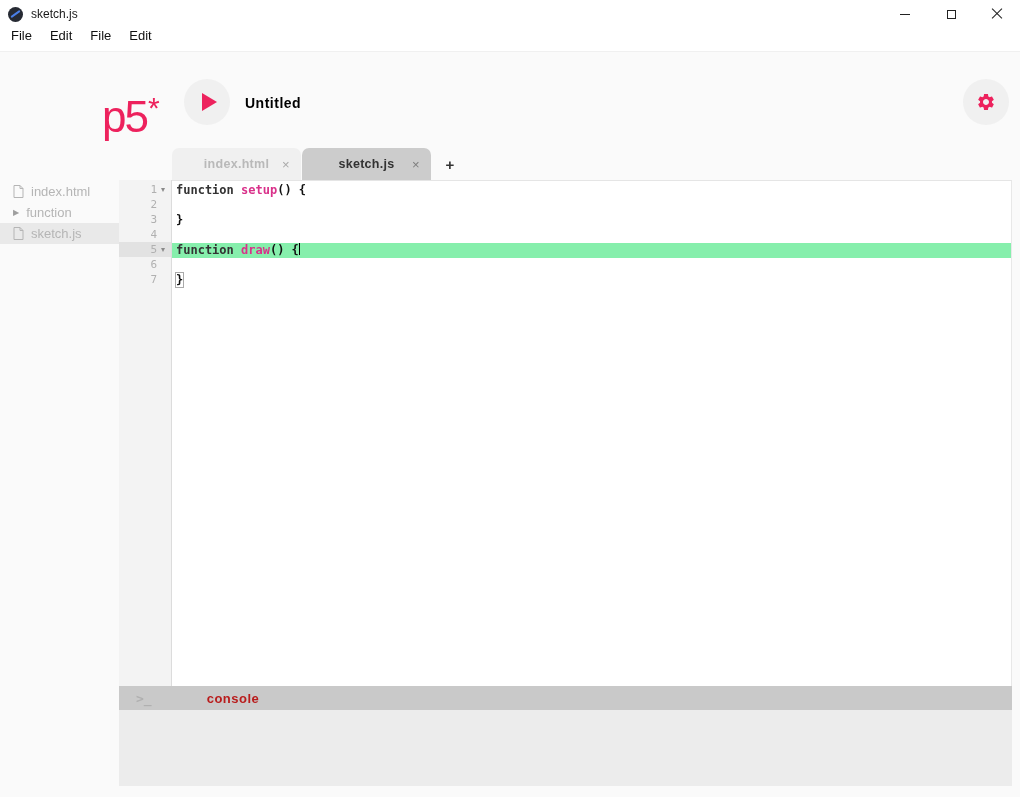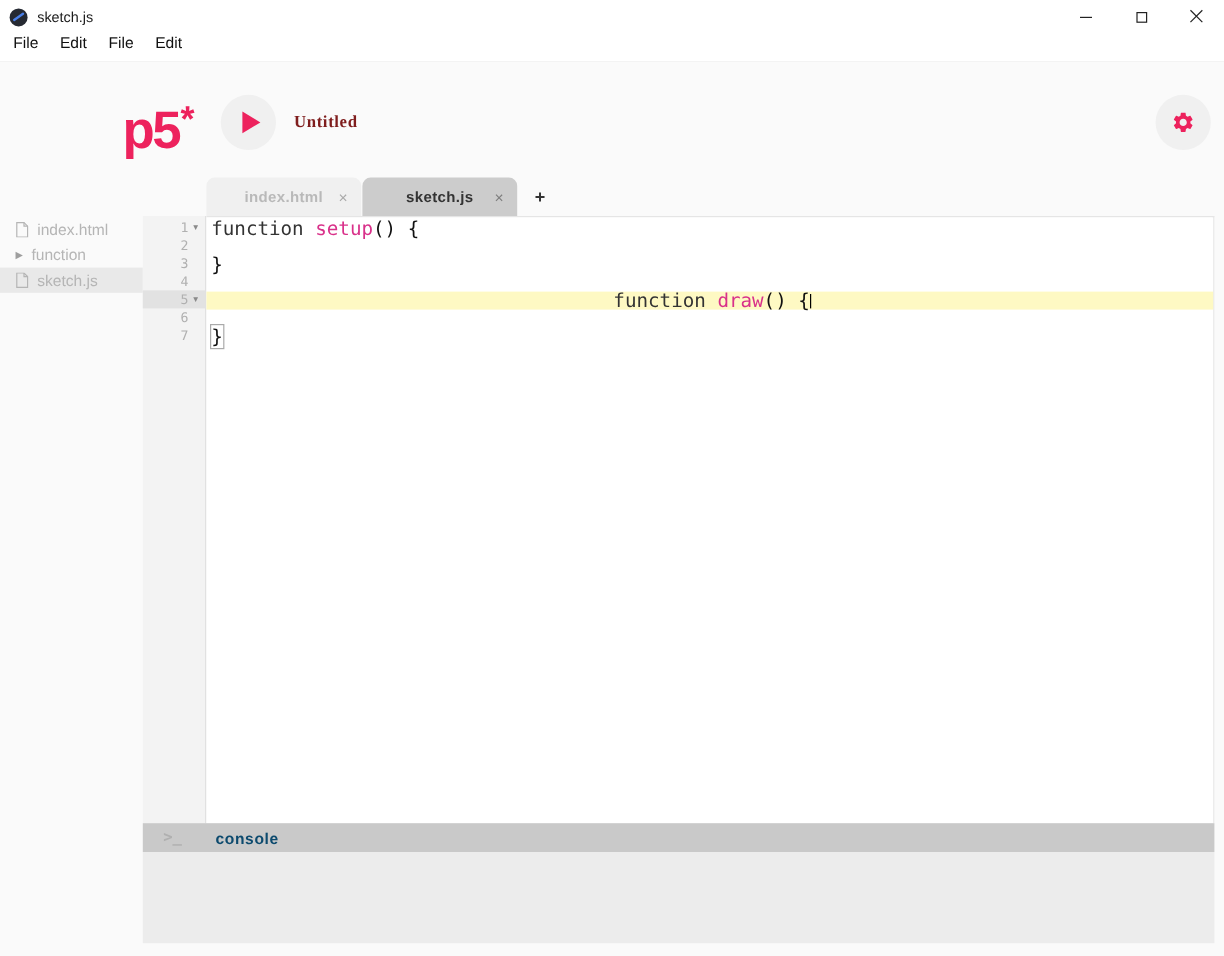--- a/index.html
+++ b/index.html
@@ -43,35 +43,35 @@
     border-bottom: 1px solid #f0f0f0;
   }
   .menu-item { font-size: 13px; color: #111; padding: 0 9px; cursor: default; }
 
   
   .app { position: absolute; top: 52px; left: 0; right: 0; bottom: 0; background: #fafafa; }
 
   
   .logo {
     position: absolute; left: 102px; top: 76px; color: var(--brand, #ed225d);
-    font-weight: bold; font-size: 44px; line-height: 48px; letter-spacing: -2px;
+    font-weight: normal; font-size: 44px; line-height: 64px; letter-spacing: -2px;
   }
   .logo-star { font-size: 30px; vertical-align: 14px; letter-spacing: 0; margin-left: 1px; }
   .play-button {
     position: absolute; left: 184px; top: 79px; width: 46px; height: 46px;
     border-radius: 50%; background: #f0f0f0; display: flex; align-items: center; justify-content: center;
   }
   .play-triangle {
     width: 0; height: 0; margin-left: 5px;
     border-left: 15px solid var(--brand, #ed225d);
     border-top: 9px solid transparent; border-bottom: 9px solid transparent;
   }
   .sketch-name {
     position: absolute; left: 245px; top: 95px;
-    font-size: 14px; font-weight: bold; color: #7f1d1d; letter-spacing: 0.5px; font-family: Liberation Serif, serif;
+    font-size: 14px; font-weight: bold; color: #000000; letter-spacing: 0.5px;
   }
   .settings-button {
     position: absolute; left: 963px; top: 79px; width: 46px; height: 46px;
     border-radius: 50%; background: #f0f0f0; display: flex; align-items: center; justify-content: center;
   }
 
   
   .file-list { position: absolute; left: 0; top: 181px; width: 119px; }
   .file-row {
     height: 21px; display: flex; align-items: center; padding-left: 13px; gap: 7px;
@@ -102,36 +102,36 @@
   .gut-row.active { background: #e2e2e2; }
   .gut-num { font-family: "DejaVu Sans Mono", monospace; font-size: 11px; color: #b0b0b0; }
   .gut-fold { width: 12px; font-size: 8px; color: #8a8a8a; text-align: center; line-height: 15px; }
 
   .code-pane {
     position: absolute; left: 172px; top: 180px; width: 840px; height: 506px;
     background: #fff; border-top: 1px solid #e5e5e5; border-right: 1px solid #e8e8e8; padding-top: 2px;
   }
   .code-row {
     height: 15px; line-height: 15px; padding-left: 4px; white-space: pre;
-    font-family: "DejaVu Sans Mono", monospace; font-size: 16px; color: #111;
-  }
-  .code-row.active { background: #fef9c3; text-align: center; }
+    font-family: "DejaVu Sans Mono", monospace; font-size: 12px; color: #111; font-weight: bold;
+  }
+  .code-row.active { background: #86efac; }
   .tk-kw { color: #333; }
   .tk-fn { color: var(--code-fn, #d9318a); }
   .tk-pl { color: #111; }
   .matched { outline: 1px solid #aaa; }
   .caret { display: inline-block; width: 1px; height: 12px; background: #000; vertical-align: -1px; }
 
   
   .console-bar {
     position: absolute; left: 119px; top: 686px; width: 893px; height: 24px;
     background: #c9c9c9; display: flex; align-items: center; padding-left: 17px; gap: 28px;
   }
   .console-prompt { font-family: "DejaVu Sans Mono", monospace; font-size: 13px; font-weight: bold; color: #b0b0b0; }
-  .console-label { font-size: 13px; font-weight: bold; color: #0c4a6e; letter-spacing: 0.5px; }
+  .console-label { font-size: 13px; font-weight: bold; color: #b91c1c; letter-spacing: 0.5px; margin-left: 27px; }
   .console-output { position: absolute; left: 119px; top: 710px; width: 893px; height: 76px; background: #ececec; }
 </style>
 </head>
 <body>
 
 <div class="titlebar">
   <span class="app-icon"></span>
   <span class="win-title">sketch.js</span>
   <div class="win-controls">
     <span class="win-btn">

